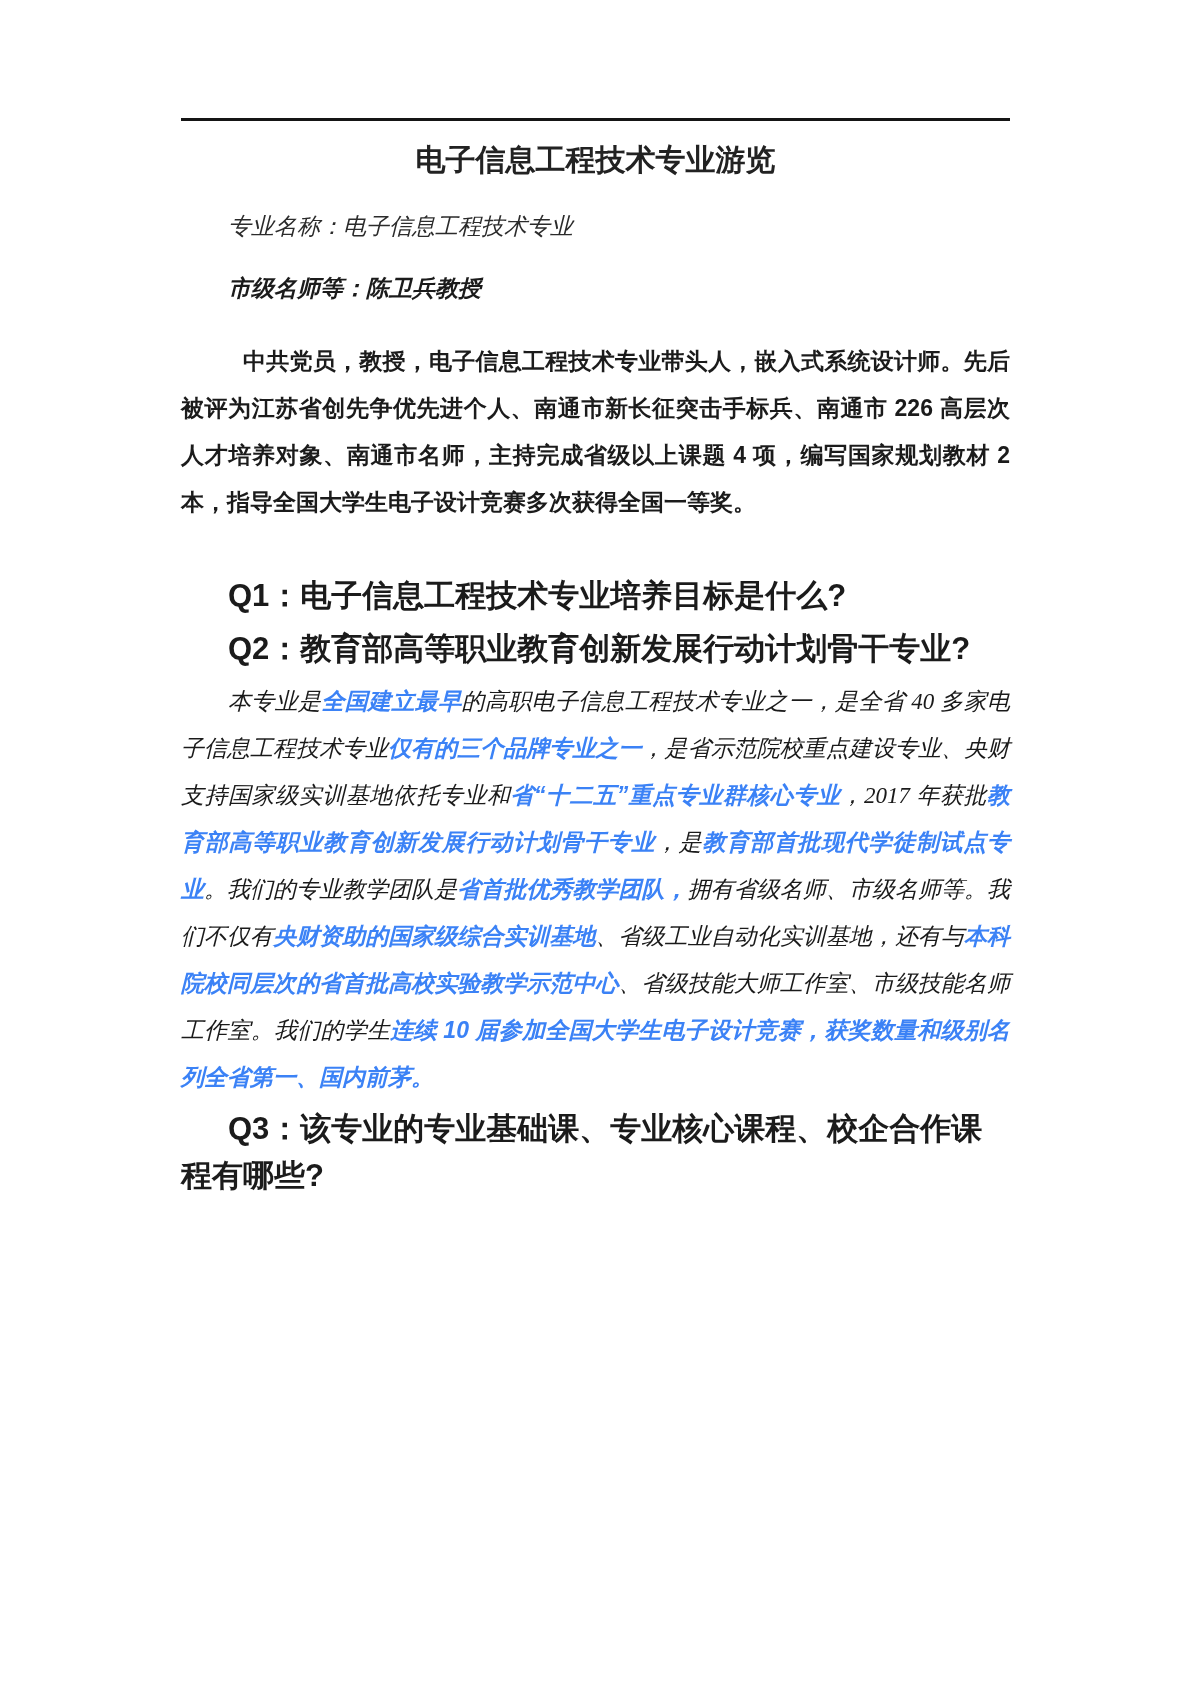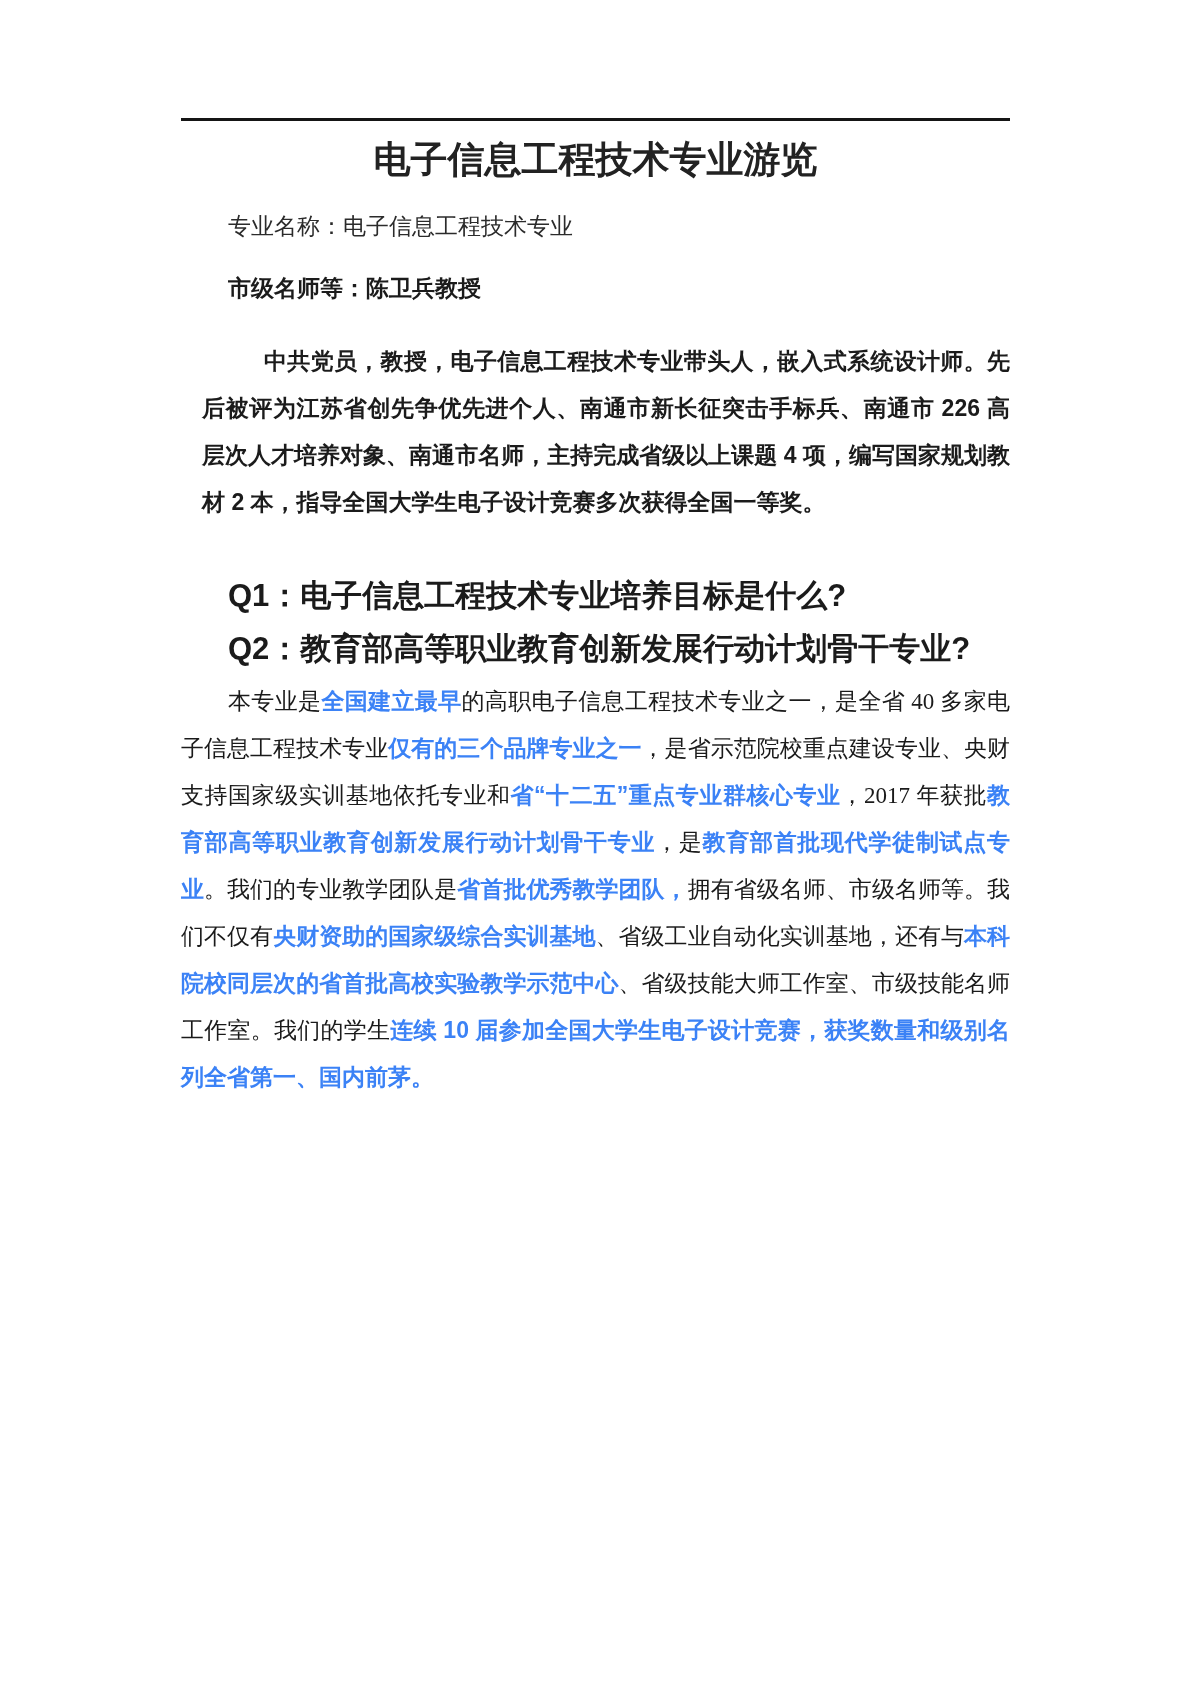--- a/index.html
+++ b/index.html
@@ -29,45 +29,44 @@
   .rule {
     margin-top: 118px;
     height: 3px;
     background: #151515;
   }
   .doc-title {
     margin-top: 15px;
     text-align: center;
     font-family: "Liberation Sans", sans-serif;
     font-weight: 700;
-    font-size: 37px;
+    font-size: 30px;
     line-height: 47px;
     color: #222222;
   }
   p {
     margin: 0;
     text-align: justify;
   }
-  .indent2 { text-indent: 47px; }
+  .indent2 { text-indent: 47px; font-style: italic; }
   .sans-bold {
     font-family: "Liberation Sans", sans-serif;
     font-weight: 700;
     color: #1b1b1b;
   }
   .sans-reg {
     font-family: "Liberation Sans", sans-serif;
     font-weight: 400;
     color: #2b2b2b;
   }
   .field-name   { margin-top: 20px; }
   .field-leader { margin-top: 15px; }
   .bio {
     margin-top: 26px;
     text-indent: 62px;
-    margin-left: 21px;
   }
   .q-heading {
     font-family: "Liberation Sans", sans-serif;
     font-weight: 700;
     font-size: 31px;
     line-height: 47px;
     text-indent: 47px;
     text-align: left;
     color: #1b1b1b;
   }
@@ -104,15 +103,18 @@
 
     <section>
       <p class="q-heading q1-heading">Q1：电子信息工程技术专业培养目标是什么?</p>
     </section>
 
     <section>
       <p class="q-heading q2-heading">Q2：教育部高等职业教育创新发展行动计划骨干专业?</p>
       <p class="answer answer-q2 indent2"><span class="r">本专业是</span><span class="b">全国建立最早</span><span class="r">的高职电子信息工程技术专业之一，是全省 40 多家电子信息工程技术专业</span><span class="b">仅有的三个品牌专业之一</span><span class="r">，是省示范院校重点建设专业、央财支持国家级实训基地依托专业和</span><span class="b">省“十二五”重点专业群核心专业</span><span class="r">，2017 年获批</span><span class="b">教育部高等职业教育创新发展行动计划骨干专业</span><span class="r">，是</span><span class="b">教育部首批现代学徒制试点专业</span><span class="r">。我们的专业教学团队是</span><span class="b">省首批优秀教学团队，</span><span class="r">拥有省级名师、市级名师等。我们不仅有</span><span class="b">央财资助的国家级综合实训基地</span><span class="r">、省级工业自动化实训基地，还有与</span><span class="b">本科院校同层次的省首批高校实验教学示范中心</span><span class="r">、省级技能大师工作室、市级技能名师工作室。我们的学生</span><span class="b">连续 10 届参加全国大学生电子设计竞赛，获奖数量和级别名列全省第一、国内前茅。</span></p>
     </section>
 
+    <section>
+      <p class="q-heading q3-heading">Q3：该专业的专业基础课、专业核心课程、校企合作课程有哪些?</p>
+    </section>
 
   </div>
 </div>
 
 </body></html>

